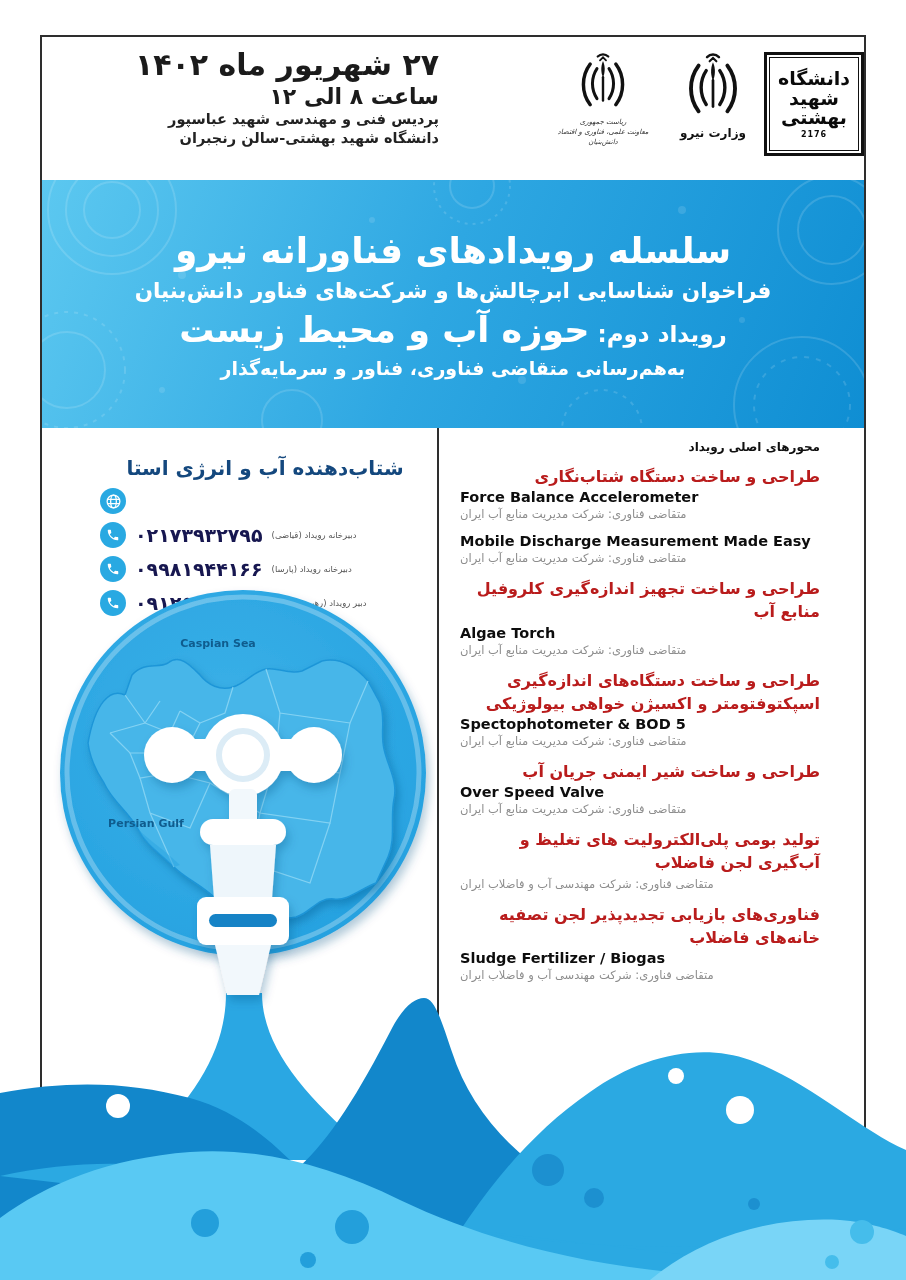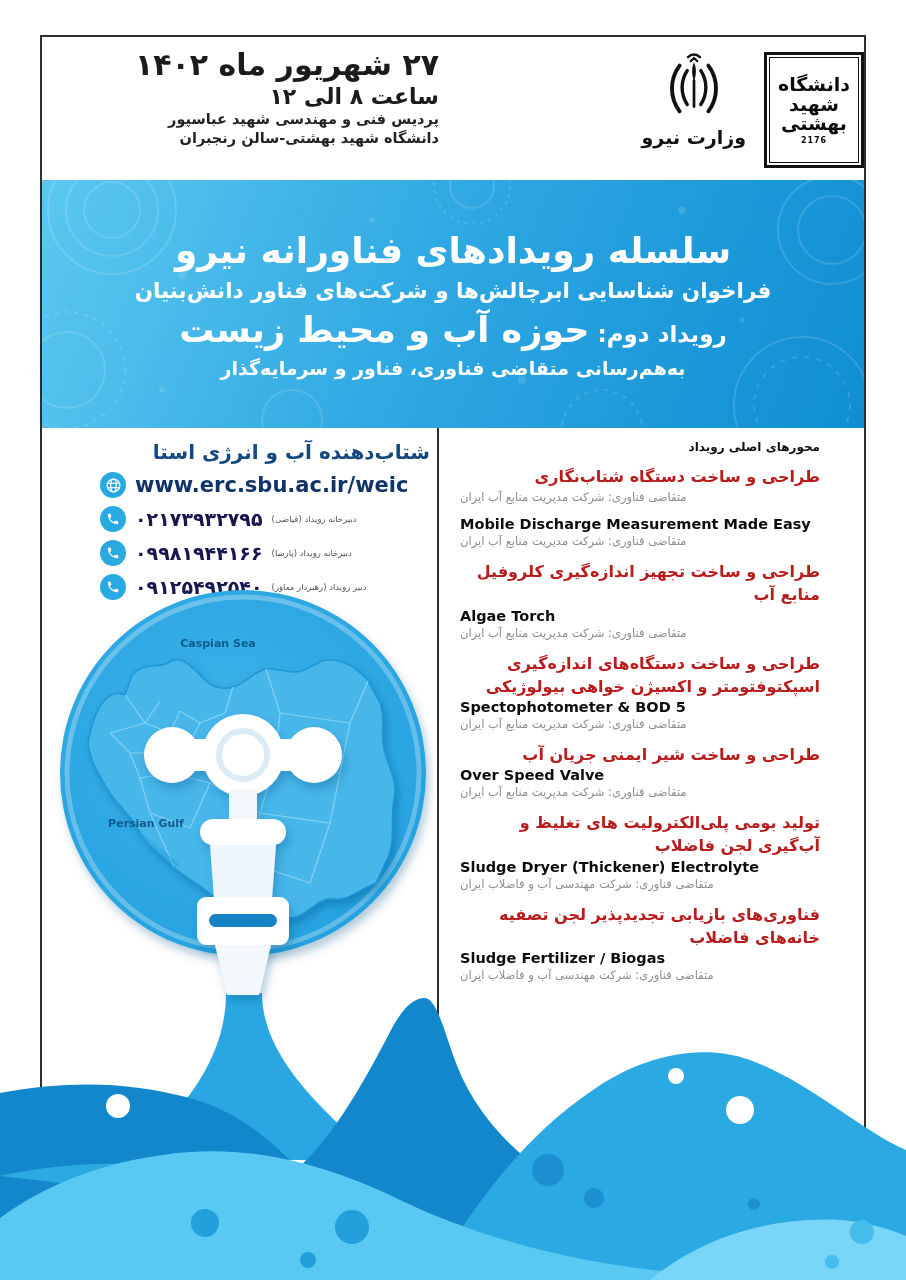--- a/index.html
+++ b/index.html
@@ -11,42 +11,42 @@
   
   .date-block{position:absolute;left:99px;top:46px;width:340px;direction:rtl;text-align:right;z-index:2;color:#1b1b1b;}
   .date-line{font-size:30px;font-weight:bold;line-height:1.25;}
   .time-line{font-size:22px;font-weight:bold;line-height:1.2;}
   .venue-line{font-size:14.5px;font-weight:bold;line-height:1.35;color:#222;}
   .logos{position:absolute;left:492px;top:52px;width:372px;display:flex;align-items:flex-start;
          justify-content:flex-end;gap:18px;z-index:2;}
   .logo-block{display:flex;flex-direction:column;align-items:center;}
   .logo-caption{font-size:11px;font-weight:bold;color:#111;direction:rtl;text-align:center;margin-top:2px;}
   .logo-caption-sm{font-size:7px;color:#333;direction:rtl;text-align:center;line-height:1.4;margin-top:2px;width:118px;font-style:italic;}
-  .uni-box{width:100px;height:116px;border:3px solid #111;box-sizing:border-box;padding:2px;background:#fff;}
+  .uni-box{width:100px;height:104px;border:3px solid #111;box-sizing:border-box;padding:2px;background:#fff;}
   .uni-inner{width:100%;height:100%;border:1px solid #111;box-sizing:border-box;display:flex;flex-direction:column;
              align-items:center;justify-content:center;direction:rtl;}
   .uni-line{font-size:19px;font-weight:bold;color:#0a0a0a;line-height:1.02;}
   .uni-year{font-size:8px;font-weight:bold;color:#0a0a0a;margin-top:2px;letter-spacing:1px;}
   
   .banner{position:absolute;left:42px;right:42px;top:180px;height:248px;z-index:2;
           background:linear-gradient(112deg,#5cc8f0 0%,#2ea7e2 48%,#0f8ed3 100%);
           display:flex;flex-direction:column;align-items:center;justify-content:center;
           gap:7px;direction:rtl;color:#fff;overflow:hidden;}
   .banner svg.pattern{position:absolute;inset:0;width:100%;height:100%;}
   .banner-l1{position:relative;font-size:36px;font-weight:bold;letter-spacing:-.5px;}
   .banner-l2{position:relative;font-size:21.5px;font-weight:bold;}
   .banner-l3{position:relative;font-weight:bold;}
   .banner-l3 .pre{font-size:23px;}
   .banner-l3 .main{font-size:35px;}
   .banner-l4{position:relative;font-size:19px;font-weight:600;}
   
   .divider{position:absolute;left:437px;top:428px;width:2px;height:660px;background:#2e2e2e;z-index:2;}
   
   .contact{position:absolute;left:100px;top:440px;width:330px;z-index:2;}
-  .contact-title{font-size:20px;font-weight:bold;color:#14487e;direction:rtl;text-align:right;margin-bottom:8px;}
+  .contact-title{font-size:20px;font-weight:bold;color:#14487e;direction:rtl;text-align:center;margin-bottom:8px;margin-top:16px;}
   .crow{display:flex;align-items:center;gap:9px;margin-top:8px;}
   .icon-circle{flex:0 0 auto;width:26px;height:26px;border-radius:50%;background:#29a9e2;
                display:flex;align-items:center;justify-content:center;}
   .site-text{font-size:21px;font-weight:bold;color:#10336b;}
   .phone-num{font-size:19px;font-weight:bold;color:#171750;direction:ltr;}
   .phone-label{font-size:8.5px;color:#555;direction:rtl;white-space:nowrap;}
   
   .topics{position:absolute;left:460px;top:440px;width:360px;direction:rtl;z-index:2;}
   .topics-title{font-size:12px;font-weight:bold;color:#101010;margin-bottom:11px;}
   .topic{margin-bottom:12px;}
@@ -66,35 +66,53 @@
 
   <div class="date-block">
     <div class="date-line">۲۷ شهریور ماه ۱۴۰۲</div>
     <div class="time-line">ساعت ۸ الی ۱۲</div>
     <div class="venue-line">پردیس فنی و مهندسی شهید عباسپور</div>
     <div class="venue-line">دانشگاه شهید بهشتی-سالن رنجبران</div>
   </div>
 
   <div class="logos">
 
+    <div class="logo-block">
+      <svg width="54" height="64" viewBox="0 0 70 85">
+        <g stroke="#111" fill="none" stroke-linecap="round">
+          <path d="M28,6 C32,2 38,2 42,6" stroke-width="3"></path>
+          <path d="M31,11 L35,7 L39,11" stroke-width="2.4"></path>
+          <path d="M18,16 C6,32 6,54 18,70" stroke-width="4.6"></path>
+          <path d="M27,22 C19,34 19,50 27,62" stroke-width="4"></path>
+          <path d="M52,16 C64,32 64,54 52,70" stroke-width="4.6"></path>
+          <path d="M43,22 C51,34 51,50 43,62" stroke-width="4"></path>
+        </g>
+        <path d="M35,12 C31.5,20 32.5,28 35,34 C37.5,28 38.5,20 35,12 Z" fill="#111"></path>
+        <rect x="33.4" y="32" width="3.2" height="34" rx="1.6" fill="#111"></rect>
+      </svg>
+      <div class="logo-caption-sm">
+        <span>ریاست جمهوری</span><br>
+        <span>معاونت علمی، فناوری و اقتصاد دانش‌بنیان</span>
+      </div>
+    </div>
 
     <div class="logo-block">
       <svg width="60" height="72" viewBox="0 0 70 85">
         <g stroke="#111" fill="none" stroke-linecap="round">
           <path d="M28,6 C32,2 38,2 42,6" stroke-width="3"></path>
           <path d="M31,11 L35,7 L39,11" stroke-width="2.4"></path>
           <path d="M18,16 C6,32 6,54 18,70" stroke-width="4.6"></path>
           <path d="M27,22 C19,34 19,50 27,62" stroke-width="4"></path>
           <path d="M52,16 C64,32 64,54 52,70" stroke-width="4.6"></path>
           <path d="M43,22 C51,34 51,50 43,62" stroke-width="4"></path>
         </g>
         <path d="M35,12 C31.5,20 32.5,28 35,34 C37.5,28 38.5,20 35,12 Z" fill="#111"></path>
         <rect x="33.4" y="32" width="3.2" height="34" rx="1.6" fill="#111"></rect>
       </svg>
-      <div class="logo-caption" style="font-size:19px;">وزارت نیرو</div>
+      <div class="logo-caption" style="font-size:12px;">وزارت نیرو</div>
     </div>
 
     <div class="logo-block">
       <div class="uni-box">
         <div class="uni-inner">
           <div class="uni-line">دانشگاه</div>
           <div class="uni-line">شهید</div>
           <div class="uni-line">بهشتی</div>
           <div class="uni-year">2176</div>
         </div>
@@ -142,21 +160,20 @@
   <aside class="contact">
     <div class="contact-title">شتاب‌دهنده آب و انرژی استا</div>
     <div class="crow">
       <span class="icon-circle">
         <svg width="17" height="17" viewBox="0 0 24 24" fill="none" stroke="#fff" stroke-width="1.8">
           <circle cx="12" cy="12" r="9"></circle>
           <ellipse cx="12" cy="12" rx="4" ry="9"></ellipse>
           <path d="M3.6,9 H20.4 M3.6,15 H20.4"></path>
         </svg>
       </span>
-      <span class="site-text">www.erc.sbu.ac.ir/weic</span>
     </div>
     <div>
 
         <div class="crow">
           <span class="icon-circle">
             <svg width="14" height="14" viewBox="0 0 24 24" fill="#fff">
               <path d="M6.6 10.8c1.5 2.9 3.7 5.1 6.6 6.6l2.2-2.2c.3-.3.7-.4 1-.2 1.1.4 2.3.6 3.6.6.6 0 1 .4 1 1V20c0 .6-.4 1-1 1C10.6 21 3 13.4 3 4c0-.6.4-1 1-1h3.5c.6 0 1 .4 1 1 0 1.2.2 2.4.6 3.6.1.3 0 .7-.2 1l-2.3 2.2z"></path>
             </svg>
           </span>
           <span class="phone-num">۰۲۱۷۳۹۳۲۷۹۵</span>
@@ -184,20 +201,21 @@
         </div>
       </div>
   </aside>
 
   <section class="topics">
     <div class="topics-title">محورهای اصلی رویداد</div>
     <div>
 
         <div class="topic">
           <div class="topic-fa">طراحی و ساخت دستگاه شتاب‌نگاری</div>
+          <div class="topic-en">Force Balance Accelerometer</div>
           <div class="topic-app">متقاضی فناوری: شرکت مدیریت منابع آب ایران</div>
         </div>
 
         <div class="topic">
           <div class="topic-en">Mobile Discharge Measurement Made Easy</div>
           <div class="topic-app">متقاضی فناوری: شرکت مدیریت منابع آب ایران</div>
         </div>
 
         <div class="topic">
           <div class="topic-fa">طراحی و ساخت تجهیز اندازه‌گیری کلروفیل منابع آب</div>
@@ -212,21 +230,20 @@
         </div>
 
         <div class="topic">
           <div class="topic-fa">طراحی و ساخت شیر ایمنی جریان آب</div>
           <div class="topic-en">Over Speed Valve</div>
           <div class="topic-app">متقاضی فناوری: شرکت مدیریت منابع آب ایران</div>
         </div>
 
         <div class="topic">
           <div class="topic-fa">تولید بومی پلی‌الکترولیت های تغلیظ و آب‌گیری لجن فاضلاب</div>
-          <div class="topic-en">Sludge Dryer (Thickener) Electrolyte</div>
           <div class="topic-app">متقاضی فناوری: شرکت مهندسی آب و فاضلاب ایران</div>
         </div>
 
         <div class="topic">
           <div class="topic-fa">فناوری‌های بازیابی تجدیدپذیر لجن تصفیه خانه‌های فاضلاب</div>
           <div class="topic-en">Sludge Fertilizer / Biogas</div>
           <div class="topic-app">متقاضی فناوری: شرکت مهندسی آب و فاضلاب ایران</div>
         </div>
       </div>
   </section>

